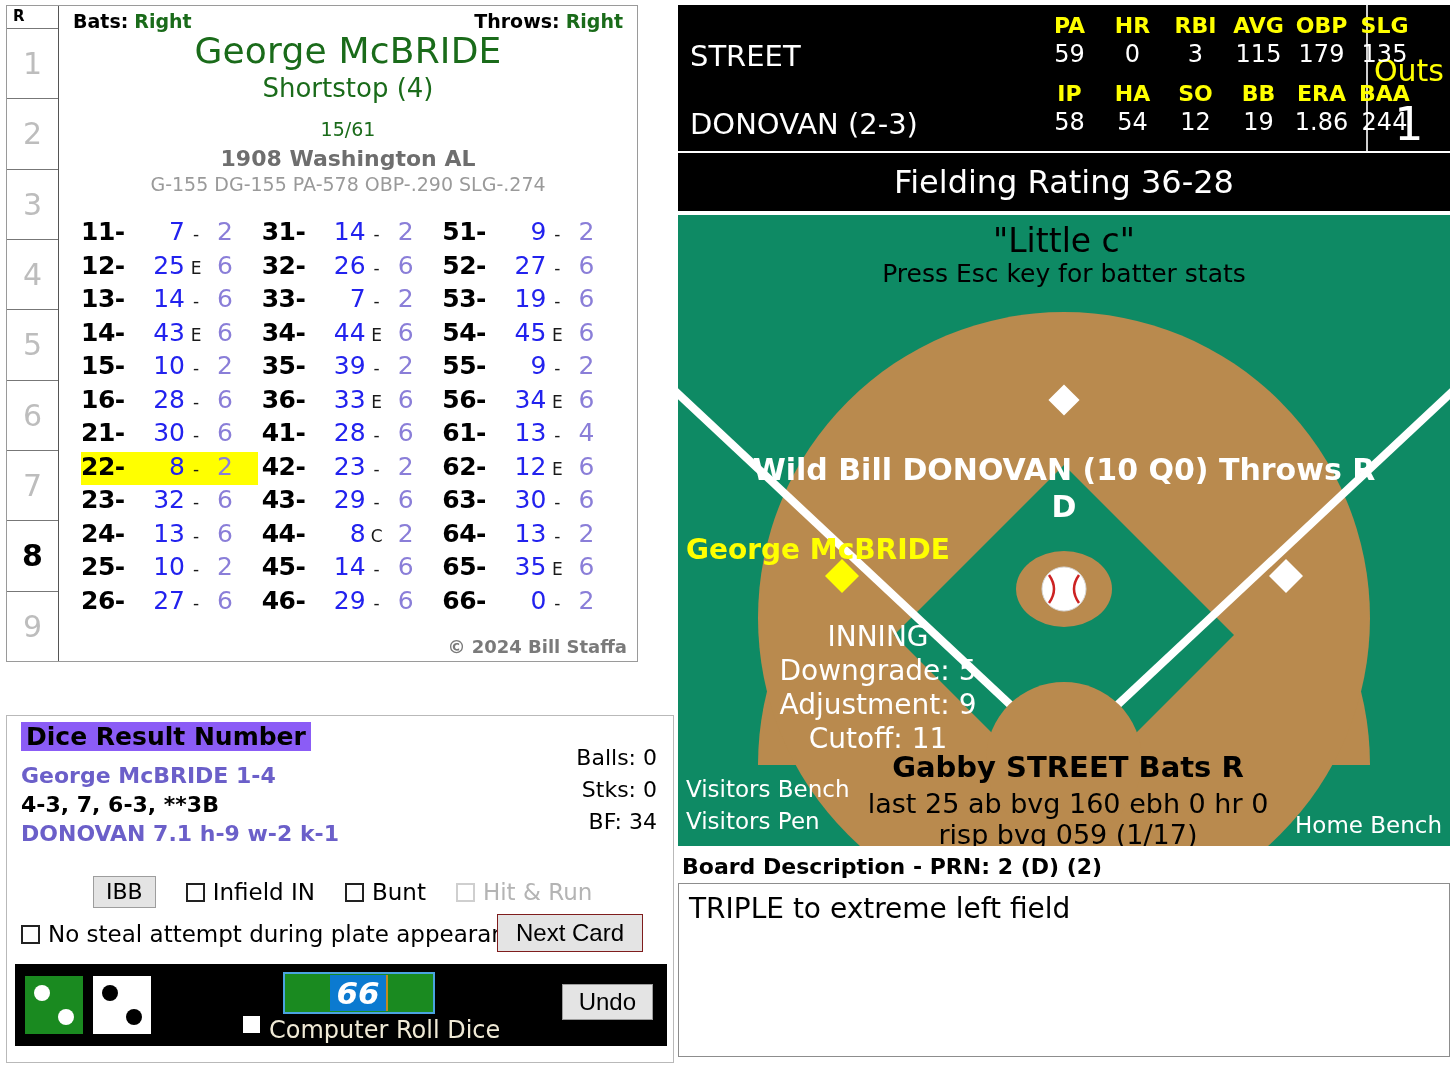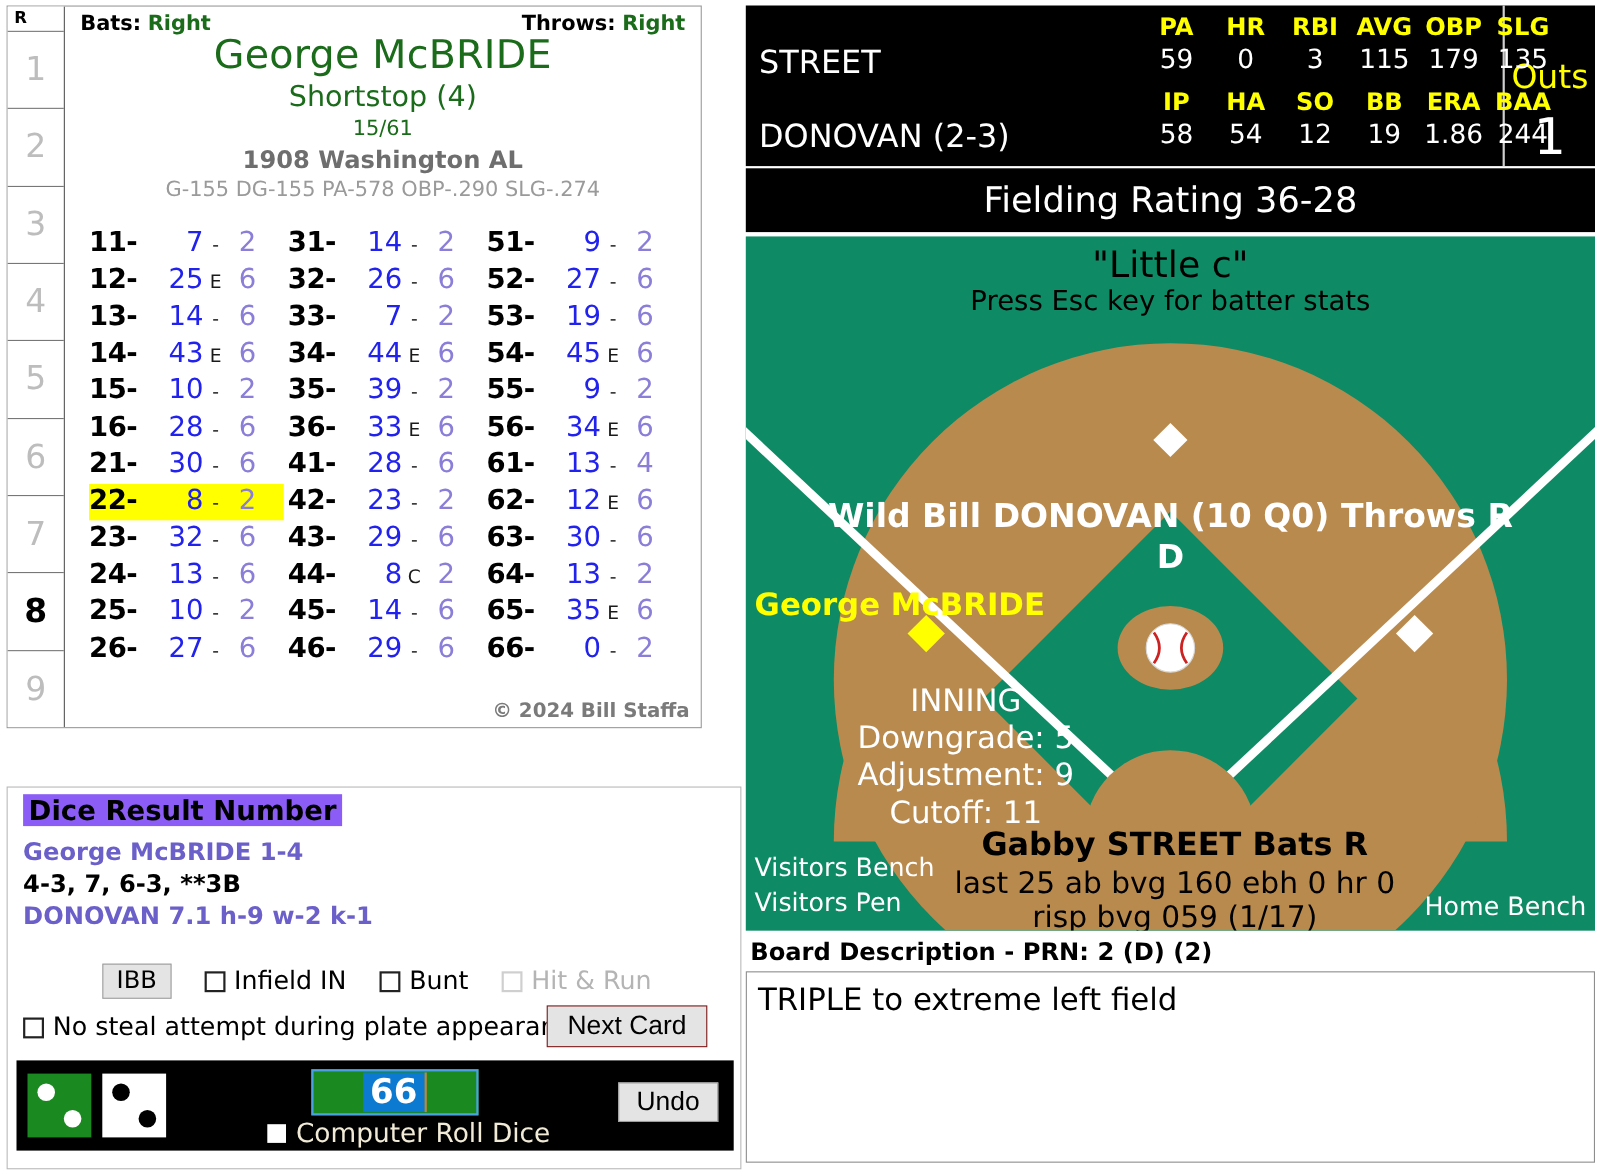--- a/index.html
+++ b/index.html
@@ -47,21 +47,21 @@
   .bt-label { color: #000; }
   .bt-value { color: #1a6b1a; margin-left: 6px; }
   #player-name {
     text-align: center; font-size: 36px; color: #1a6b1a;
     margin-top: -2px; letter-spacing: .2px;
   }
   #player-position {
     text-align: center; font-size: 26px; color: #1a6b1a; margin-top: 2px;
   }
   #player-ratings {
-    text-align: center; font-size: 19px; color: #1a6b1a; margin-top: 3px;
+    text-align: center; font-size: 19px; color: #1a6b1a; margin-top: 15px;
   }
   #player-team {
     text-align: center; font-size: 22px; color: #6e6e6e;
     font-weight: bold; margin-top: 6px;
   }
   #player-stats-line {
     text-align: center; font-size: 19px; color: #9a9a9a; margin-top: 2px;
   }
 
   #dice-table {
@@ -152,31 +152,31 @@
   .pip { position: absolute; width: 16px; height: 16px; border-radius: 50%; }
   .die.green .pip { background: #ffffff; }
   .die.white .pip { background: #000000; }
   .pip.tl { left: 9px; top: 9px; }
   .pip.br { right: 9px; bottom: 9px; }
 
   #roll-readout {
     position: absolute; left: 268px; top: 8px;
     width: 152px; height: 42px;
     background: #1a8a20; border: 2px solid #4aa3e0;
-    display: flex; align-items: center; justify-content: center;
+    display: flex; align-items: center; justify-content: center; font-style: italic;
   }
   #roll-value {
     background: #0b7ad0; color: #ffffff;
     font-size: 31px; font-weight: bold;
     padding: 0 6px; border-right: 2px solid #c08a20;
     line-height: 36px;
   }
   #computer-roll {
     position: absolute; left: 228px; top: 52px;
-    display: flex; align-items: center; gap: 9px;
+    display: flex; align-items: flex-start; gap: 9px;
     color: #f0ead6; font-size: 24px;
   }
   #computer-roll .cb-box-w { width: 17px; height: 17px; background: #fff; }
   #undo-button {
     position: absolute; right: 14px; top: 20px;
     background: #e4e4e4; border: 1px solid #9d9d9d;
     font-size: 24px; padding: 3px 16px; color: #000;
   }
 
   
@@ -544,20 +544,25 @@
           </div>
         </div>
 
       <div id="copyright">© 2024 Bill Staffa</div>
     </div>
   </div>
 
   <div id="dice-panel">
     <div id="dice-panel-title">Dice Result Number</div>
 
+    <div id="count-block">
+      <div>Balls: 0</div>
+      <div>Stks: 0</div>
+      <div>BF: 34</div>
+    </div>
 
     <div id="matchup-lines">
       <div class="line-batter">George McBRIDE  1-4</div>
       <div class="line-results">4-3, 7, 6-3, **3B</div>
       <div class="line-pitcher">DONOVAN  7.1  h-9  w-2  k-1</div>
     </div>
 
     <div id="option-row">
       <button id="ibb-button">IBB</button>
 

